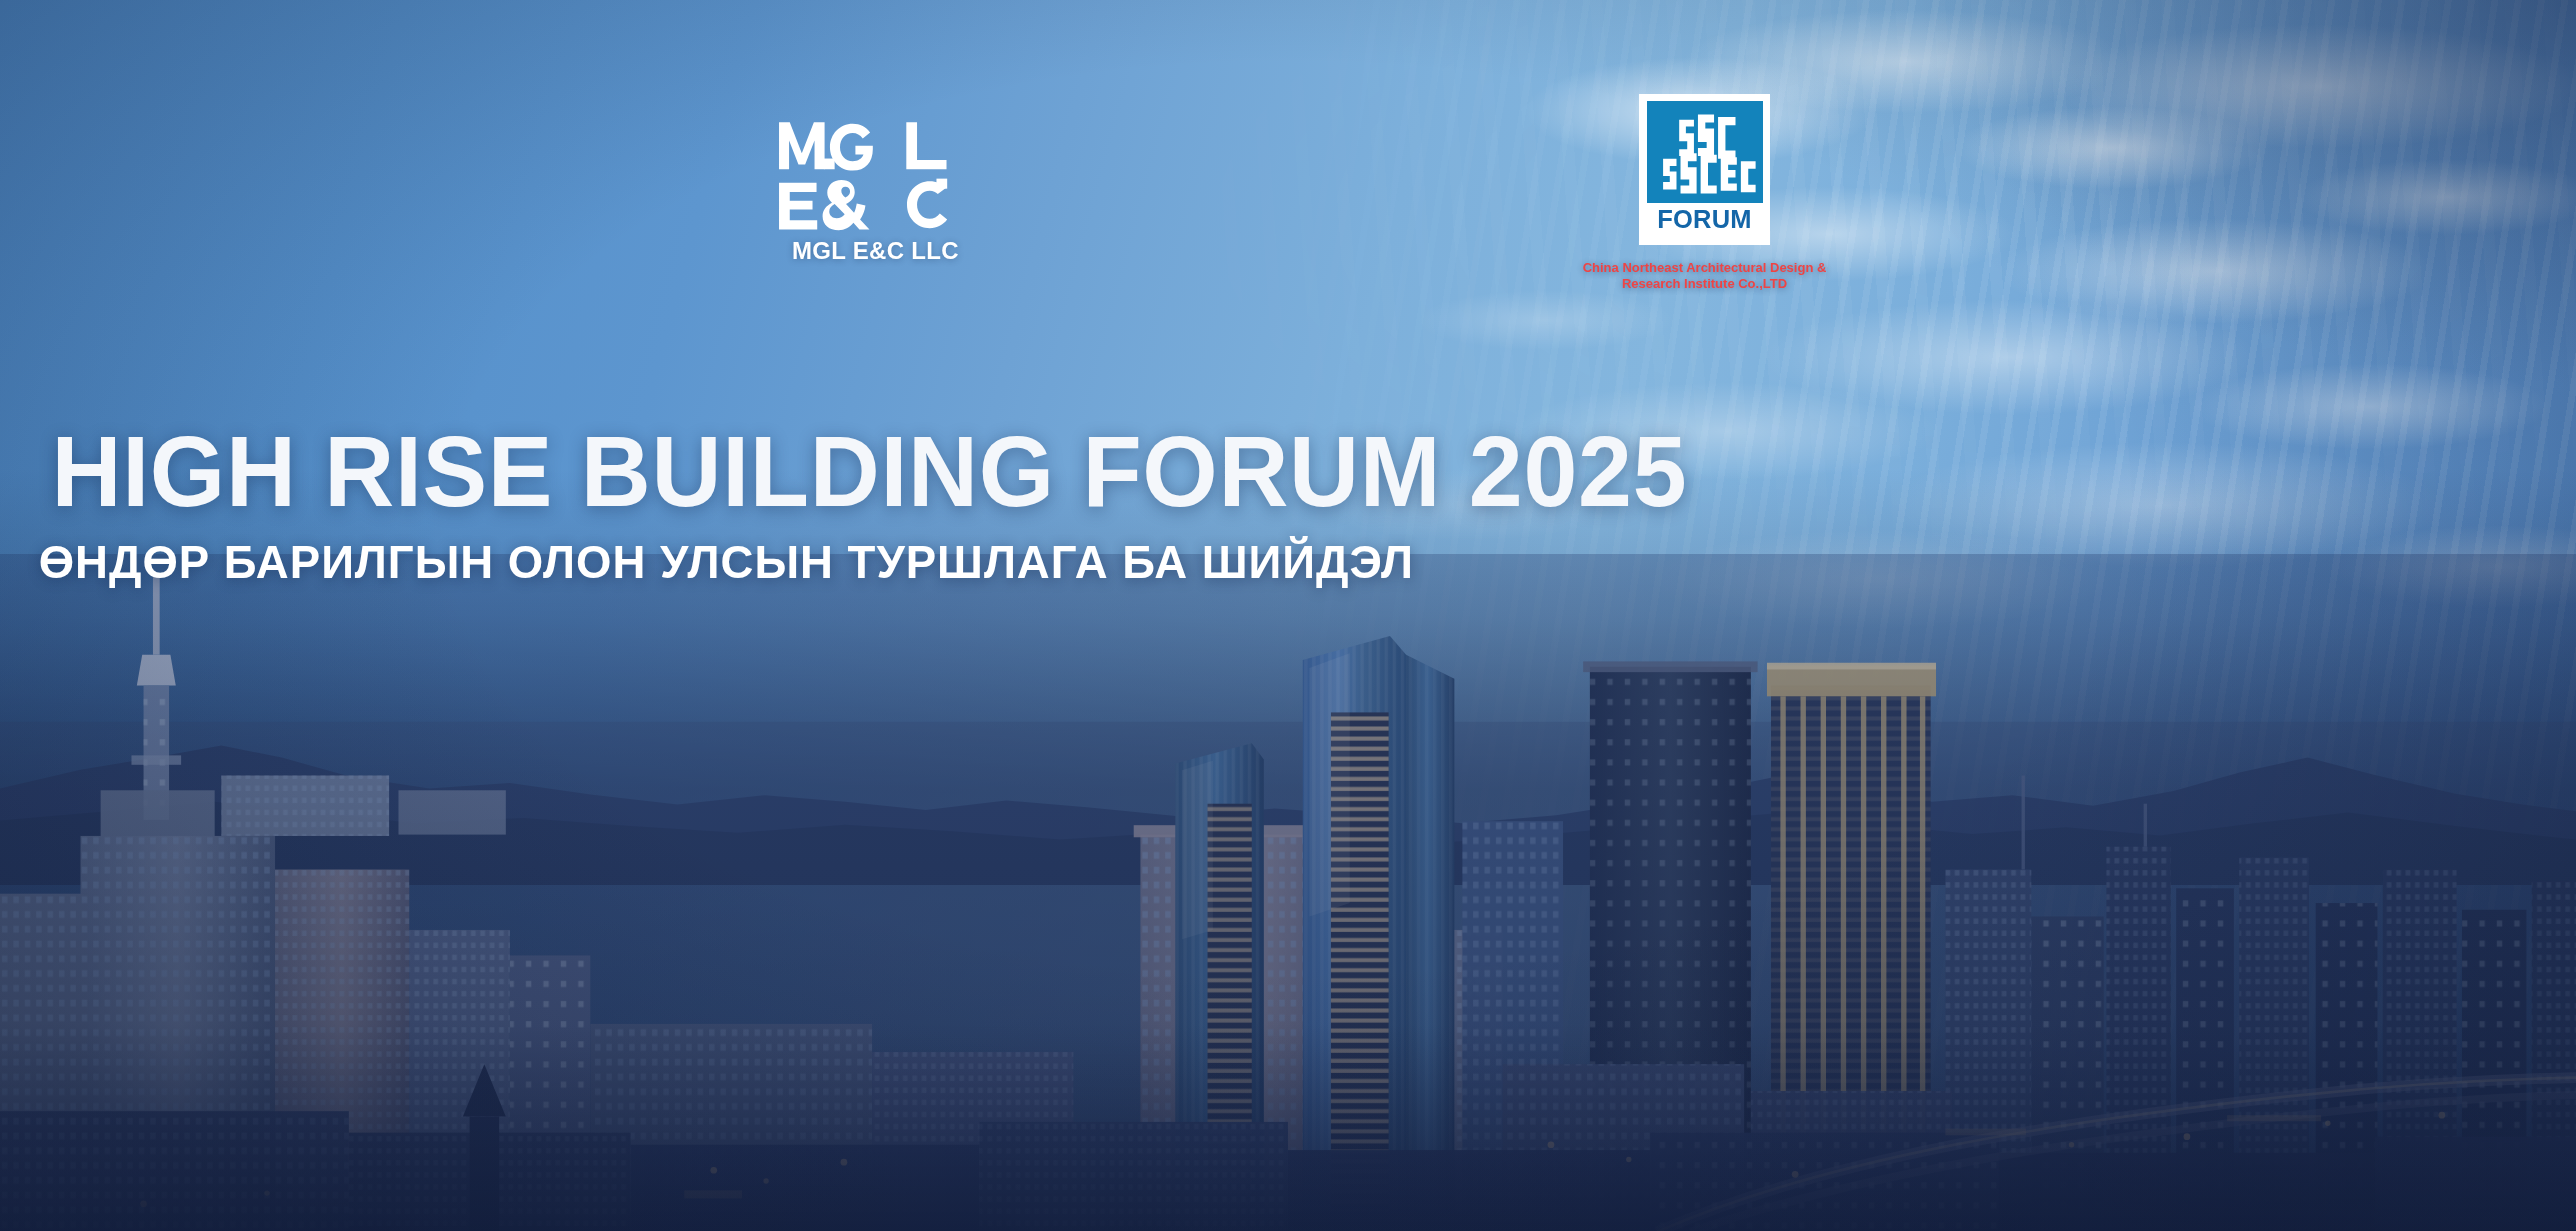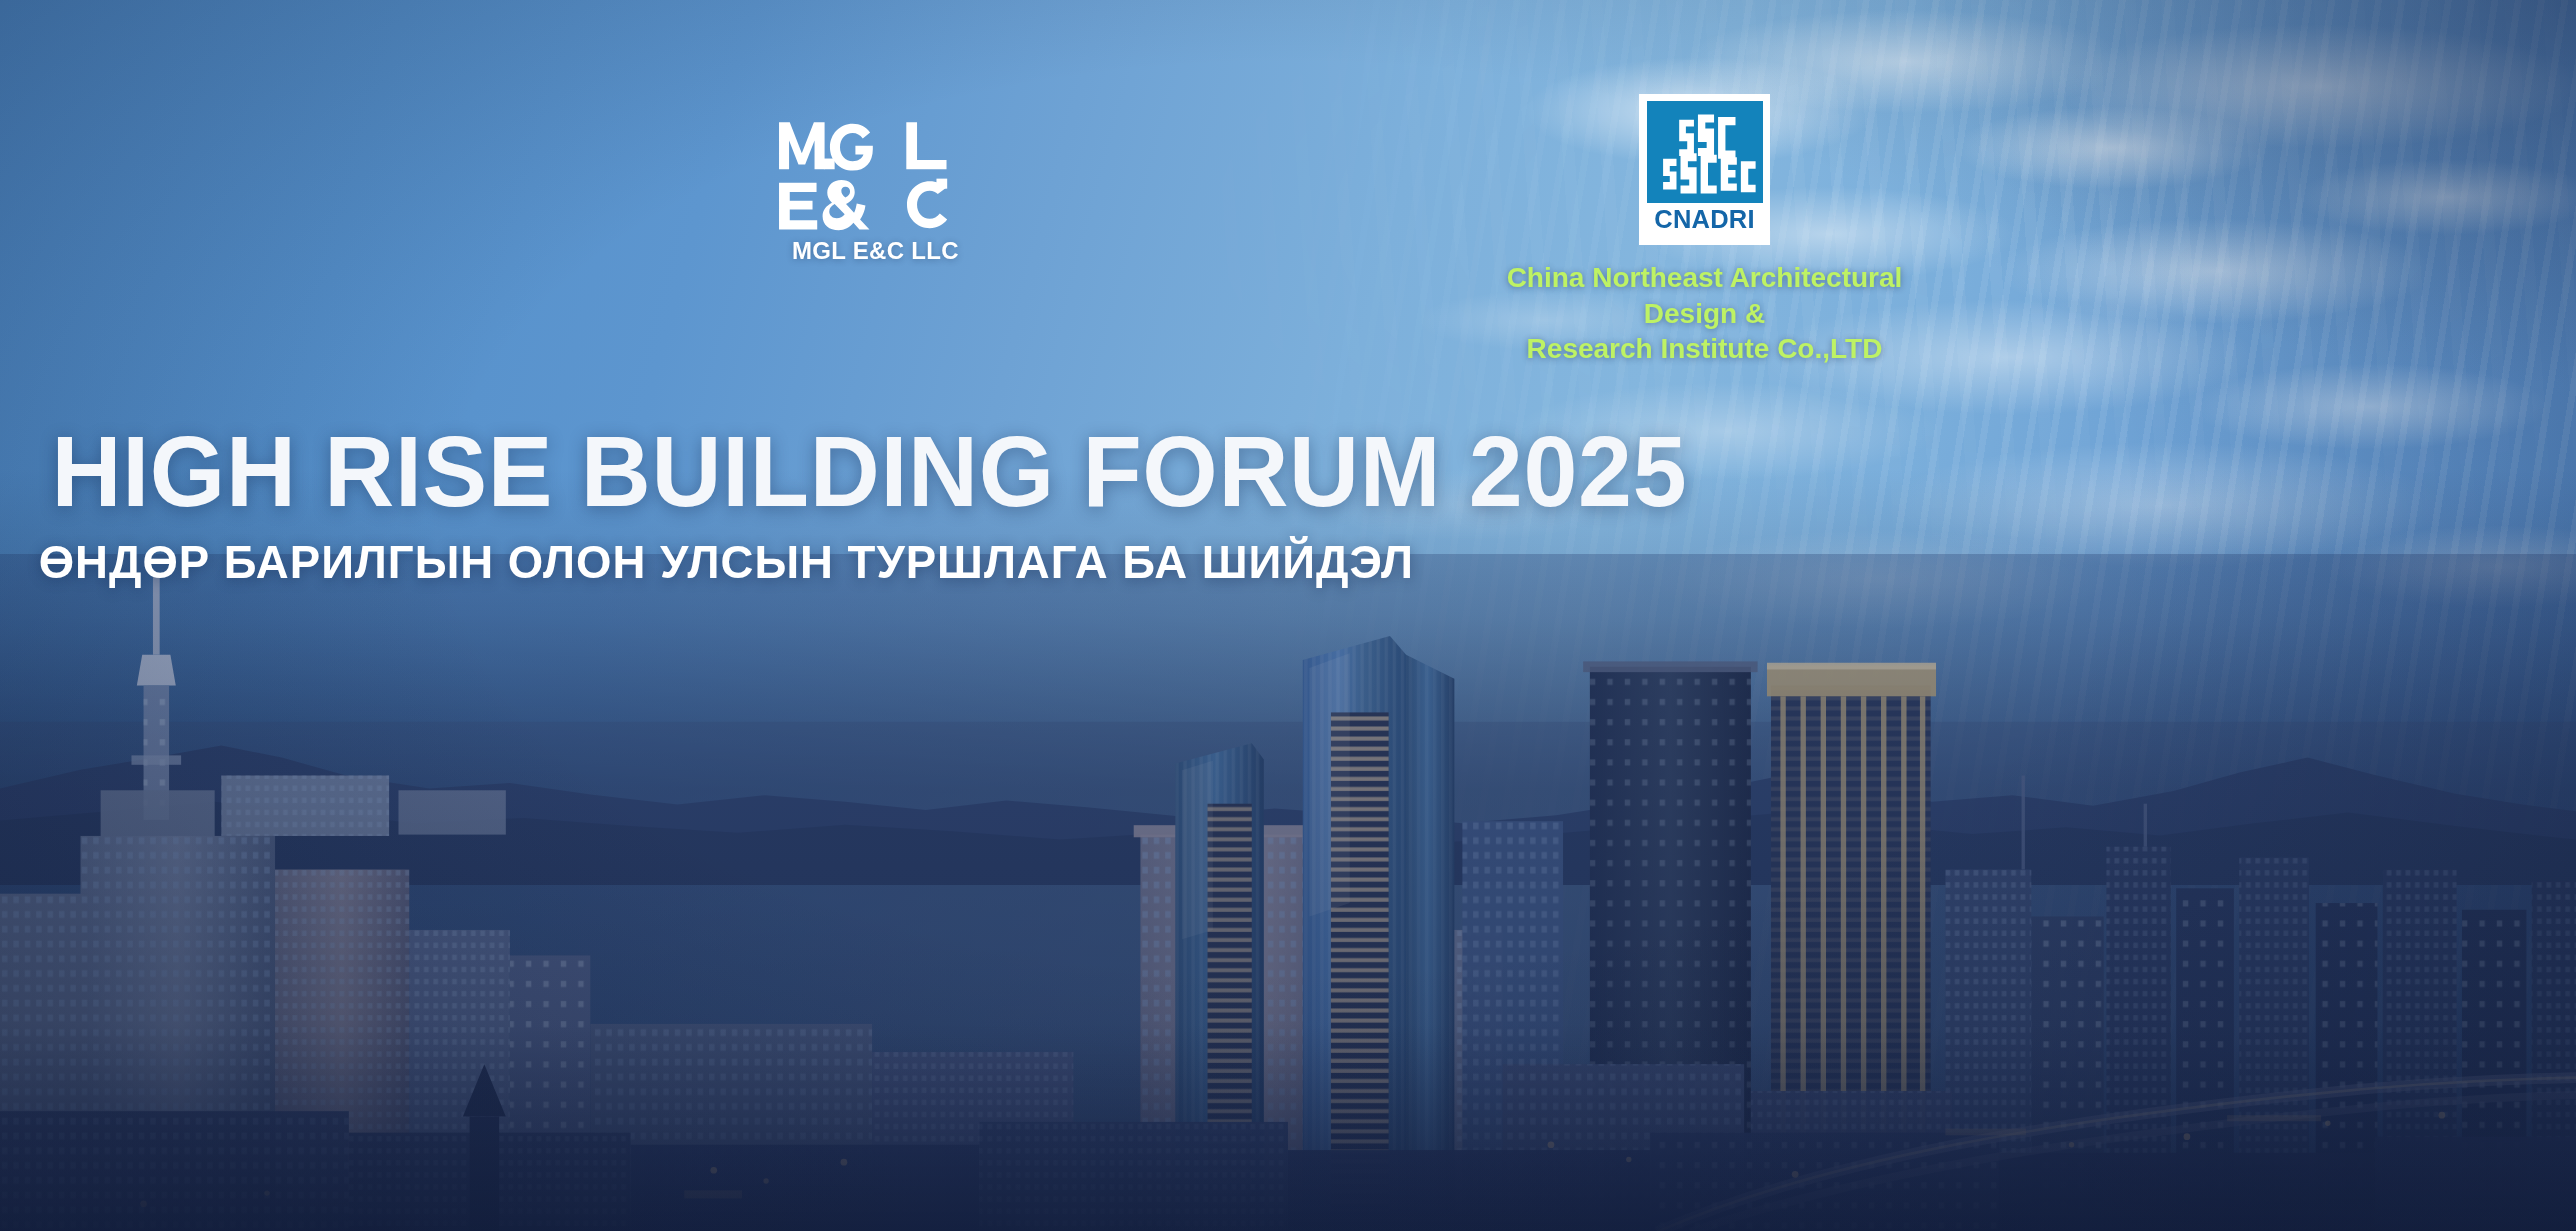--- a/index.html
+++ b/index.html
@@ -146,22 +146,22 @@
   .cnadri-word{
     margin-top:4px;
     color:#1466a8;
     font-size:25.5px;
     font-weight:bold;
     letter-spacing:0.2px;
     line-height:1;
   }
   .cnadri-caption{
     margin-top:14.8px;
-    color:#bef264;
-    font-size:28px;
+    color:#ef4444;
+    font-size:13px;
     font-weight:bold;
     line-height:1.28;
     text-shadow:0 1.3px 6.7px rgba(18,40,80,.45);
   }
 
   
   .titleblock{
     position:absolute; left:0; right:0; top:421px;
     z-index:7; text-align:left;
   }
@@ -499,21 +499,21 @@
               <path d="M106,24 h26 v12 h-15 v38 h15 v12 h-26 z"></path>
 
               <path d="M24,86 h20 v11 h-10 v8 h10 v27 h-20 v-11 h10 v-9 h-10 z"></path>
               <path d="M50,78 h24 v12 h-13 v9 h13 v39 h-24 v-12 h13 v-9 h-13 z"></path>
               <path d="M80,80 h24 v12 h-13 v34 h13 v12 h-24 z"></path>
               <path d="M110,84 h24 v11 h-13 v8 h11 v11 h-11 v9 h13 v11 h-24 z"></path>
               <path d="M140,90 h22 v11 h-11 v24 h11 v11 h-22 z"></path>
             </g>
           </svg>
         </div>
-        <div class="cnadri-word">CNADRI</div>
+        <div class="cnadri-word">FORUM</div>
       </div>
       <div class="cnadri-caption">
         <div>China Northeast Architectural Design &amp;</div>
         <div>Research Institute Co.,LTD</div>
       </div>
     </div>
 
   </div>
 
   <div class="titleblock">

